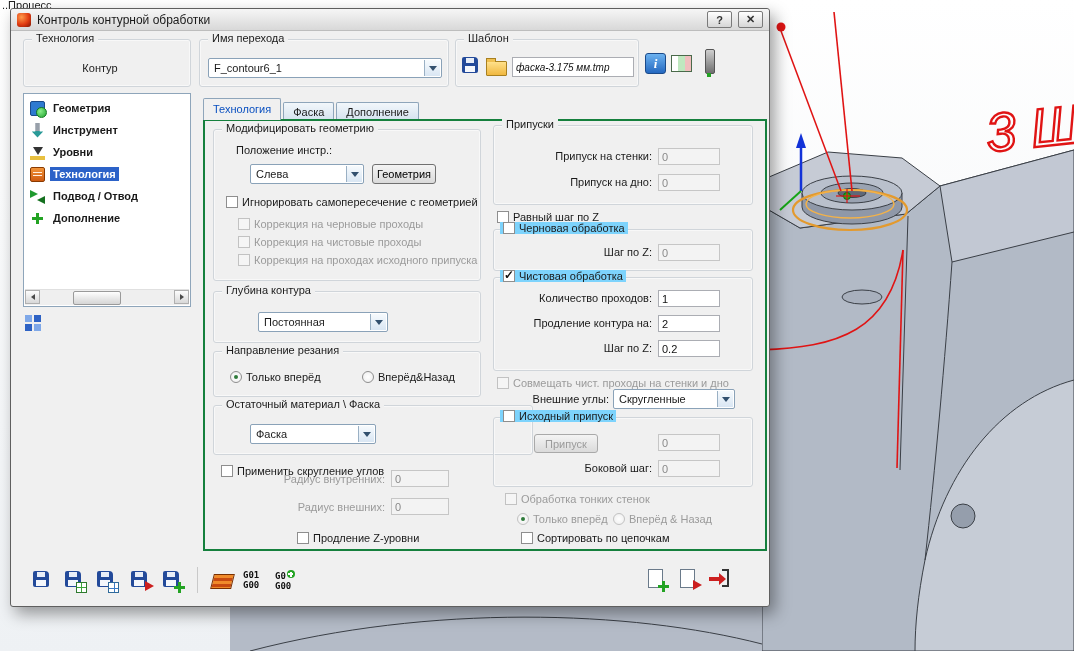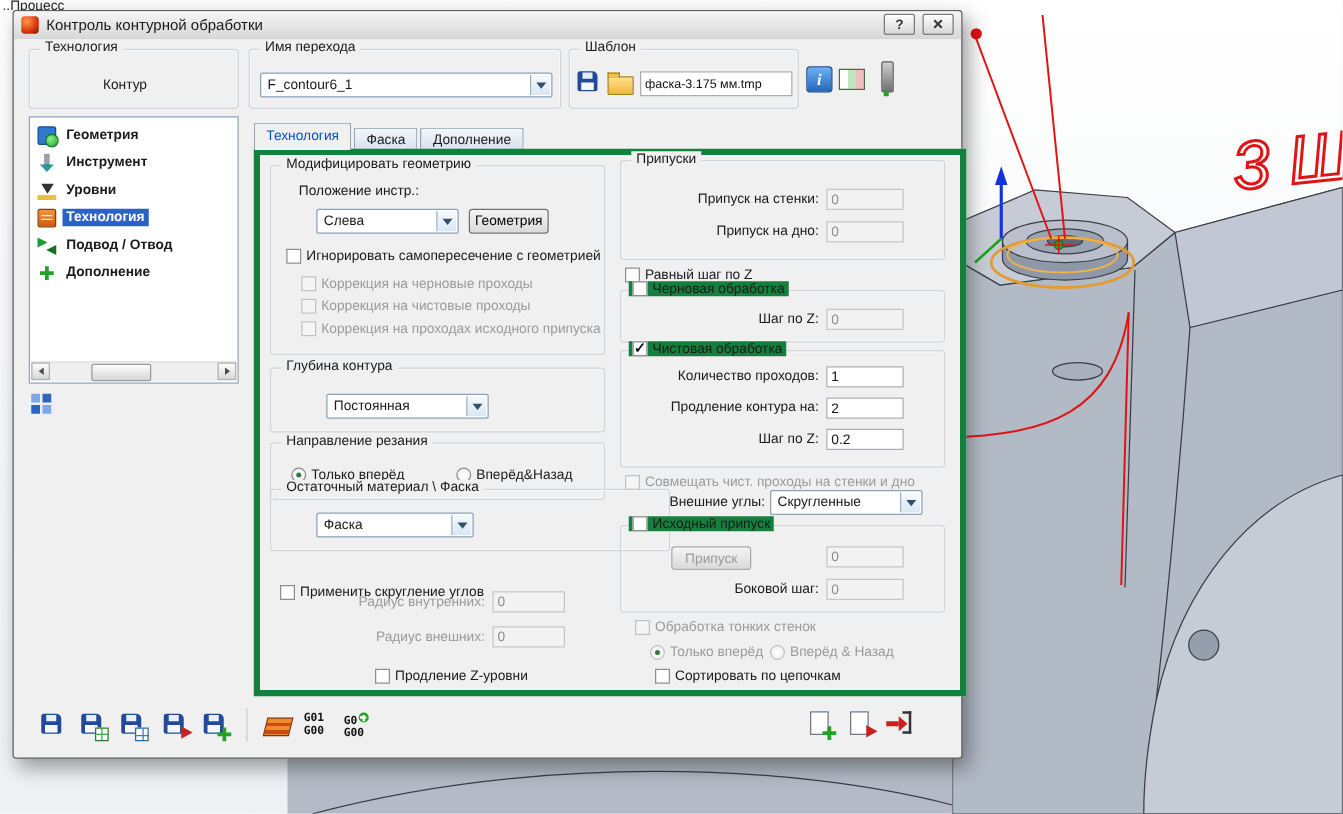--- a/index.html
+++ b/index.html
@@ -38,34 +38,34 @@
                      border-top:5px solid #32506e}
   .btn{position:absolute;border:1px solid #707070;background:linear-gradient(#f4f4f4,#dadada);
        border-radius:3px;font-size:11px;font-family:inherit;display:flex;align-items:center;
        justify-content:center;box-sizing:border-box;padding:0;cursor:default}
   .btn.dis{color:#9b9b9b;border-color:#a9a9a9}
   .cb{position:absolute;display:flex;align-items:center;gap:4px;white-space:nowrap;cursor:default}
   .cb .box{width:12px;height:12px;background:#fff;border:1px solid #8e8e8e;box-sizing:border-box;
            position:relative;flex:0 0 12px}
   .cb.checked .box:after{content:"✓";position:absolute;left:0;top:-3px;font-size:12px;font-weight:bold;color:#111}
   .cb.dis .box{border-color:#c2c2c2;background:#f5f5f5}
-  .cb.ongroup{background:#15803d;padding:0 3px}
+  .cb.ongroup{background:#7dd3fc;padding:0 3px}
   .radio{position:absolute;display:flex;align-items:center;gap:4px;white-space:nowrap;cursor:default}
   .radio .rdot{width:12px;height:12px;border-radius:50%;border:1px solid #8e8e8e;box-sizing:border-box;
                background:radial-gradient(#fff,#ececec);position:relative;flex:0 0 12px}
   .radio.sel .rdot:after{content:"";position:absolute;left:3px;top:3px;width:4px;height:4px;
                border-radius:50%;background:#2f7a3a}
   .radio.dis .rdot{border-color:#c2c2c2}
   
   .tabstrip{position:absolute;display:flex;align-items:flex-end}
   .tab{position:relative;height:19px;line-height:19px;padding:0 9px;border:1px solid #8ea5ba;
        border-bottom:none;border-radius:2px 2px 0 0;background:linear-gradient(#f2f7fb,#d2e0ee);
        margin-right:2px;top:2px;cursor:default}
   .tab.active{background:#f0f0f0;color:#0a50c0;top:0;height:21px;line-height:20px;z-index:2}
-  .panel{position:absolute;border:5px solid #15803d;background:#f0f0f0}
+  .panel{position:absolute;border:2px solid #15803d;background:#f0f0f0}
   
   .tree{position:absolute;background:#fff;border:1px solid #8ea5ba;overflow:hidden;box-sizing:border-box;
         padding-top:3px}
   .titem{height:22px;display:flex;align-items:center;gap:5px;padding:0 4px 0 6px;font-weight:bold;cursor:default}
   .titem .tlabel{padding:1px 3px}
   .titem.selected .tlabel{background:#2c62c8;color:#fff}
   .ti{width:15px;height:15px;position:relative;flex:0 0 15px}
   .ti.geom{background:#2e7ad0;border:1px solid #1a4a8a;border-radius:2px;box-sizing:border-box}
   .ti.geom:after{content:"";position:absolute;right:-3px;bottom:-3px;width:9px;height:9px;border-radius:50%;
         background:radial-gradient(circle at 35% 35%,#8cf08c,#1fa32f);border:1px solid #127a1f}
@@ -267,21 +267,21 @@
       <span class="drop"></span>
     </div>
   </div>
 
   <div class="group" style="left:444px;top:30px;width:184px;height:48px">
     <span class="glabel">Шаблон</span>
     <div class="tbi" style="left:4px;top:15px">
       <span class="floppy"></span>
     </div>
     <div class="folder-ic" style="left:30px;top:21px"></div>
-    <input class="field" style="left: 56px; top: 17px; width: 122px; height: 20px; font-size: 10px;" value="фаска-3.175 мм.tmp">
+    <input class="field" style="left: 56px; top: 17px; width: 122px; height: 20px; font-size: 10px; font-style: italic;" value="фаска-3.175 мм.tmp">
   </div>
 
   <div class="info-ic" style="left:634px;top:44px">i</div>
   <div class="table-ic" style="left:660px;top:46px"></div>
   <div class="plug-ic" style="left:694px;top:40px"></div>
 
   <div class="tabstrip" style="left:192px;top:89px;height:22px">
     <span class="tab active">Технология</span>
     <span class="tab">Фаска</span>
     <span class="tab">Дополнение</span>
@@ -328,21 +328,21 @@
       <label class="radio sel" style="left:16px;top:19px">
         <span class="rdot"></span>
         <span>Только вперёд</span>
       </label>
       <label class="radio" style="left:148px;top:19px">
         <span class="rdot"></span>
         <span>Вперёд&amp;Назад</span>
       </label>
     </div>
 
-    <div class="group" style="left:8px;top:267px;width:320px;height:50px">
+    <div class="group" style="left:8px;top:284px;width:320px;height:50px">
       <span class="glabel">Остаточный материал \ Фаска</span>
       <div class="combo" style="left:36px;top:18px;width:126px">
         <span>Фаска</span>
         <span class="drop"></span>
       </div>
     </div>
 
     <label class="cb" style="left:16px;top:344px">
       <span class="box"></span>
       <span>Применить скругление углов</span>

